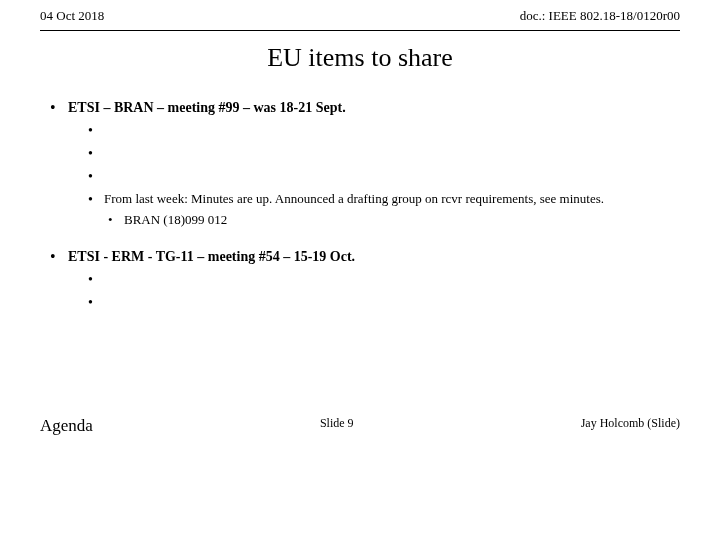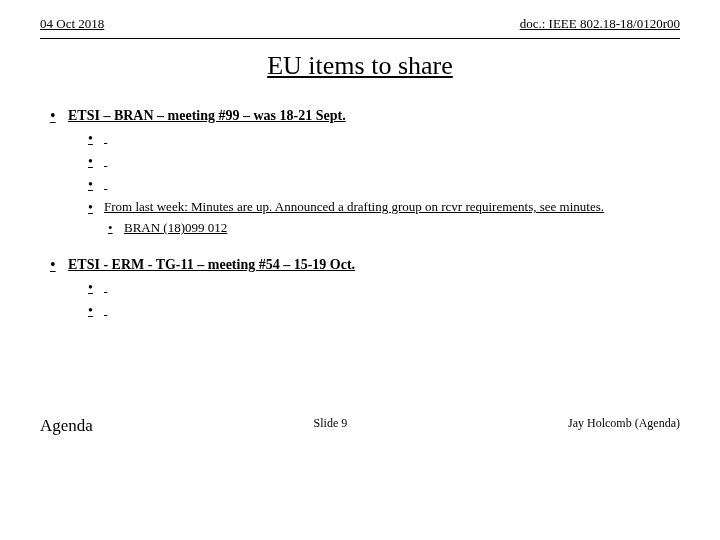--- a/index.html
+++ b/index.html
@@ -15,22 +15,21 @@
       font-family: 'Times New Roman', Times, serif;
       font-size: 14px;
       color: #000000;
       overflow: hidden;
     }
 
     .slide {
       width: 720px;
       height: 452px;
       position: relative;
-      padding: 16px 40px 40px 40px;
-      text-decoration: underline;
+      padding: 8px 40px 40px 40px;
     }
 
     .header {
       display: flex;
       justify-content: space-between;
       align-items: flex-start;
       border-bottom: 1px solid #000;
       padding-bottom: 6px;
       margin-bottom: 10px;
     }
@@ -203,16 +202,16 @@
           </div>
         </div>
       </div>
     </div>
 
   </div>
 
   <div class="footer">
     <span class="footer-left">Agenda</span>
     <span class="footer-center">Slide 9</span>
-    <span class="footer-right">Jay Holcomb (Agenda)</span>
+    <span class="footer-right">Jay Holcomb (Slide)</span>
   </div>
 
 </div>
 
 </body></html>

